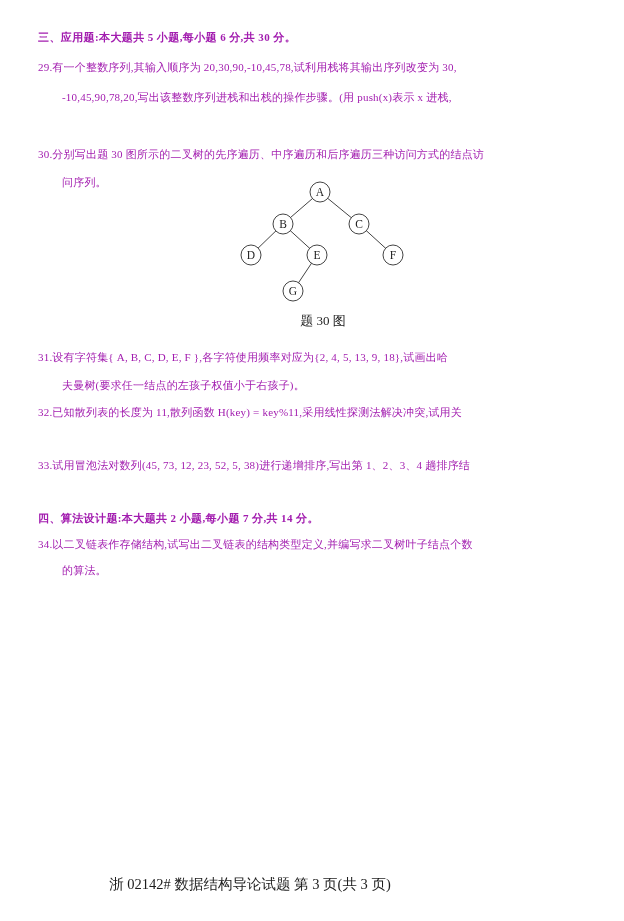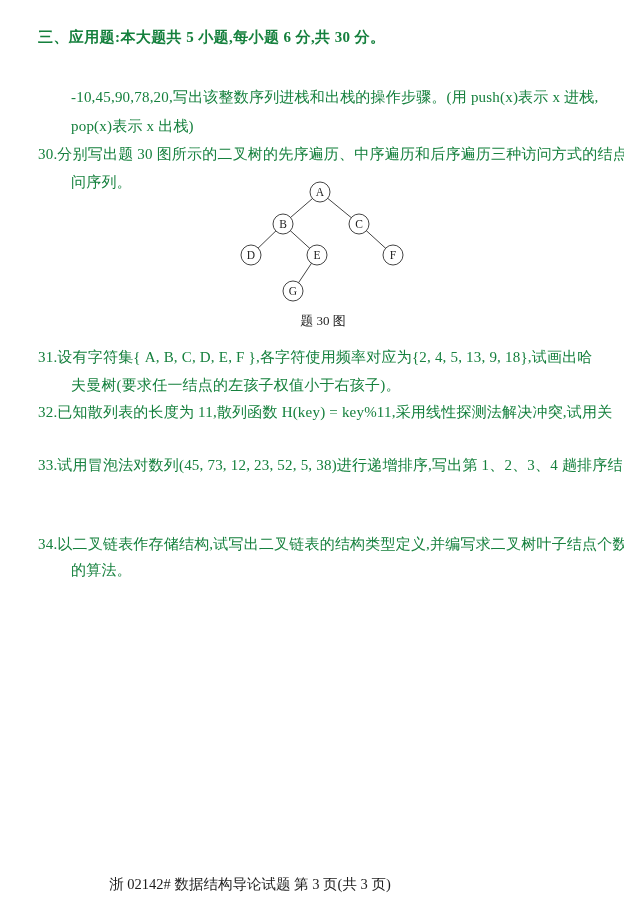--- a/index.html
+++ b/index.html
@@ -5,45 +5,45 @@
   html,body{margin:0;padding:0;}
   body{
     width:624px;height:921px;position:relative;overflow:hidden;
     background:#ffffff;
     font-family:"Liberation Serif","DejaVu Serif",serif;
     color:#1c1c1c;
   }
   .page{position:absolute;inset:0;}
   .line{
     position:absolute;left:38px;white-space:nowrap;
-    font-size:15px;line-height:22px;height:22px;
-    color:#15803d;letter-spacing:0.2px;
+    font-size:11px;line-height:22px;height:22px;
+    color:#a21caf;letter-spacing:0.2px;
   }
-  .cont{left:71px;}
+  .cont{left:62px;}
   .sec{font-weight:700;letter-spacing:0.4px;}
   .figure{position:absolute;left:228px;top:178px;width:190px;height:128px;}
   .figure svg{display:block;width:190px;height:128px;}
   .caption{
     position:absolute;left:228px;top:310px;width:190px;
     text-align:center;font-size:13px;line-height:22px;
   }
   .footer{
     position:absolute;left:0;top:874px;width:500px;
     text-align:center;font-size:14.5px;line-height:20px;
   }
 </style>
 </head>
 <body>
 
 <div class="page">
 
   <div class="line sec" style="top:26px">三、应用题:本大题共 5 小题,每小题 6 分,共 30 分。</div>
 
+  <div class="line" style="top:56px">29.有一个整数序列,其输入顺序为 20,30,90,-10,45,78,试利用栈将其输出序列改变为 30,</div>
   <div class="line cont" style="top:86px">-10,45,90,78,20,写出该整数序列进栈和出栈的操作步骤。(用 push(x)表示 x 进栈,</div>
-  <div class="line cont" style="top:115px">pop(x)表示 x 出栈)</div>
 
   <div class="line" style="top:143px">30.分别写出题 30 图所示的二叉树的先序遍历、中序遍历和后序遍历三种访问方式的结点访</div>
   <div class="line cont" style="top:171px">问序列。</div>
 
   <div class="figure">
     <svg viewBox="0 0 190 128" xmlns="http://www.w3.org/2000/svg">
         <line x1="92" y1="14" x2="55" y2="46" stroke="#444444" stroke-width="1"></line>
         <line x1="92" y1="14" x2="131" y2="46" stroke="#444444" stroke-width="1"></line>
         <line x1="55" y1="46" x2="23" y2="77" stroke="#444444" stroke-width="1"></line>
         <line x1="55" y1="46" x2="89" y2="77" stroke="#444444" stroke-width="1"></line>
@@ -67,20 +67,21 @@
   </div>
   <div class="caption">题 30 图</div>
 
   <div class="line" style="top:346px">31.设有字符集{ A, B, C, D, E, F },各字符使用频率对应为{2, 4, 5, 13, 9, 18},试画出哈</div>
   <div class="line cont" style="top:374px">夫曼树(要求任一结点的左孩子权值小于右孩子)。</div>
 
   <div class="line" style="top:401px">32.已知散列表的长度为 11,散列函数 H(key) = key%11,采用线性探测法解决冲突,试用关</div>
 
   <div class="line" style="top:454px">33.试用冒泡法对数列(45, 73, 12, 23, 52, 5, 38)进行递增排序,写出第 1、2、3、4 趟排序结</div>
 
+  <div class="line sec" style="top:507px">四、算法设计题:本大题共 2 小题,每小题 7 分,共 14 分。</div>
 
   <div class="line" style="top:533px">34.以二叉链表作存储结构,试写出二叉链表的结构类型定义,并编写求二叉树叶子结点个数</div>
   <div class="line cont" style="top:559px">的算法。</div>
 
 
   <div class="footer">浙 02142# 数据结构导论试题 第 3 页(共 3 页)</div>
 
 </div>
 
 </body></html>

